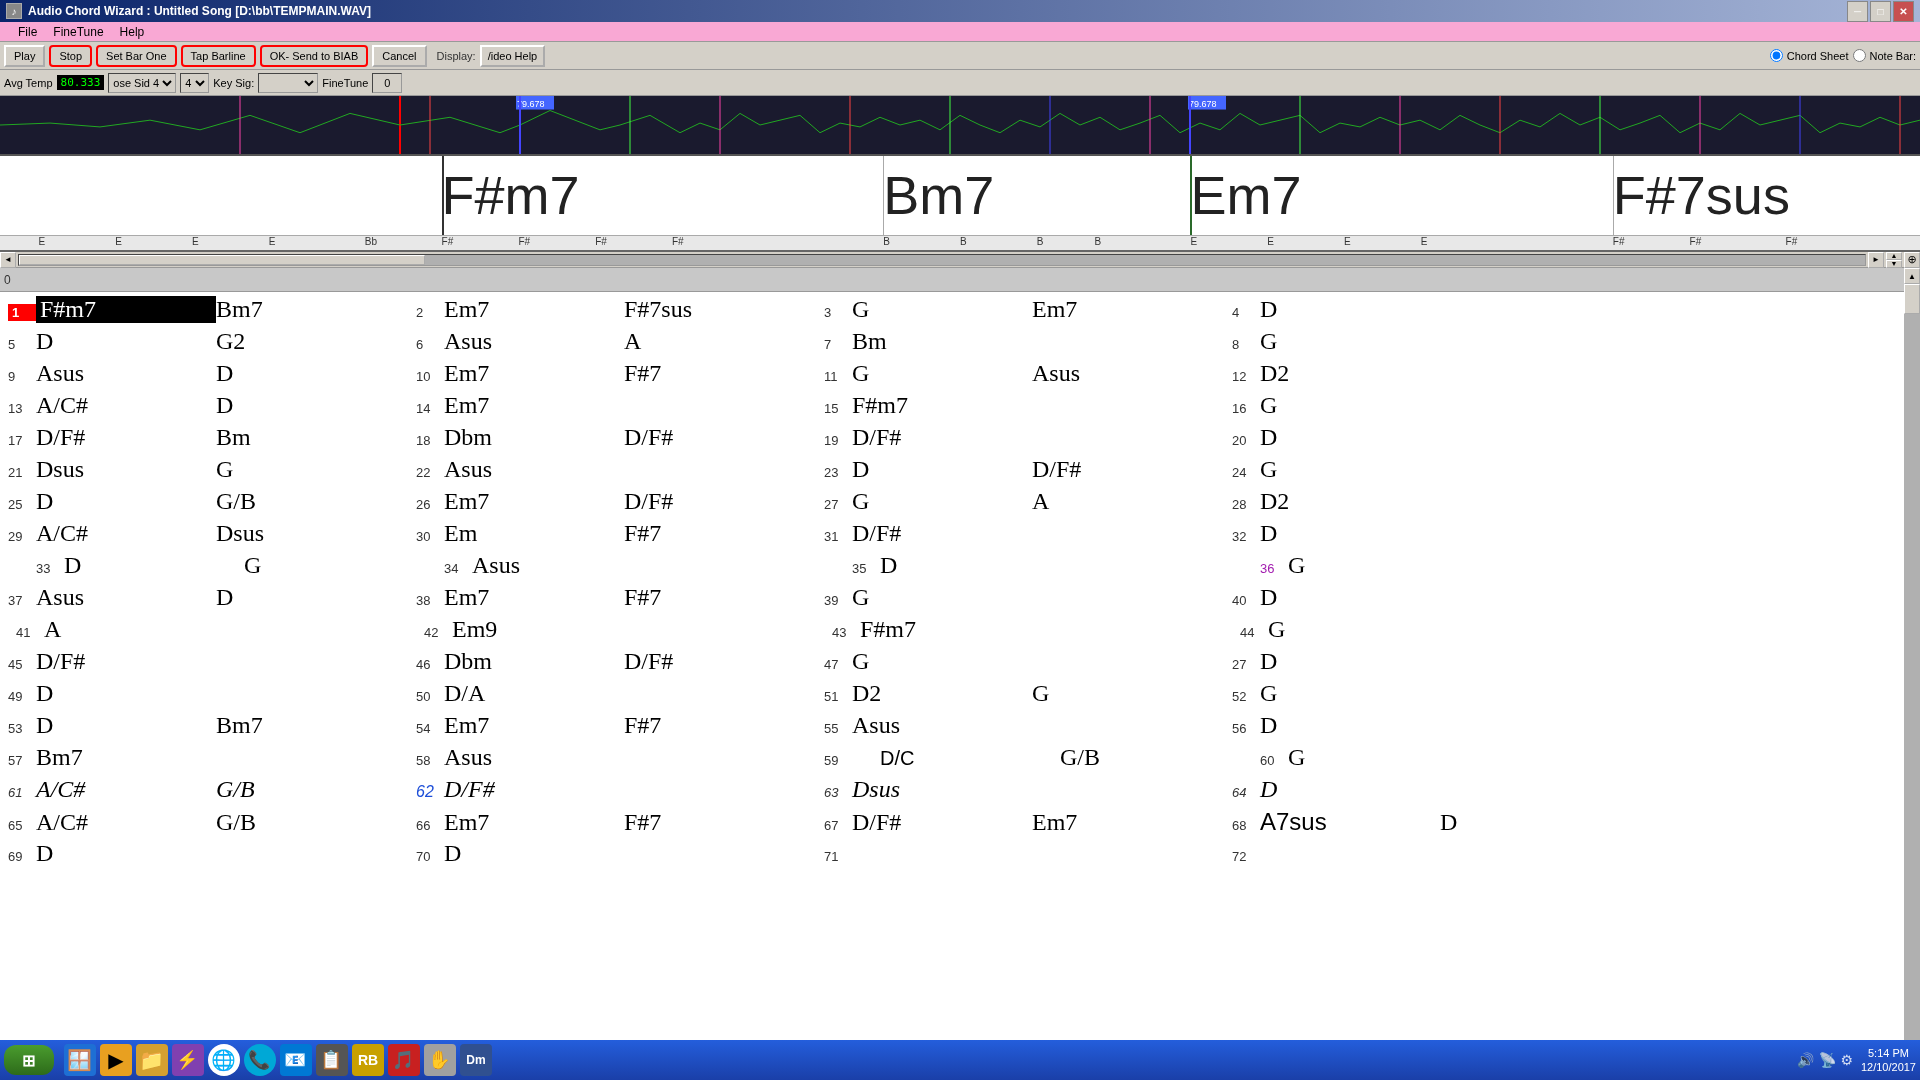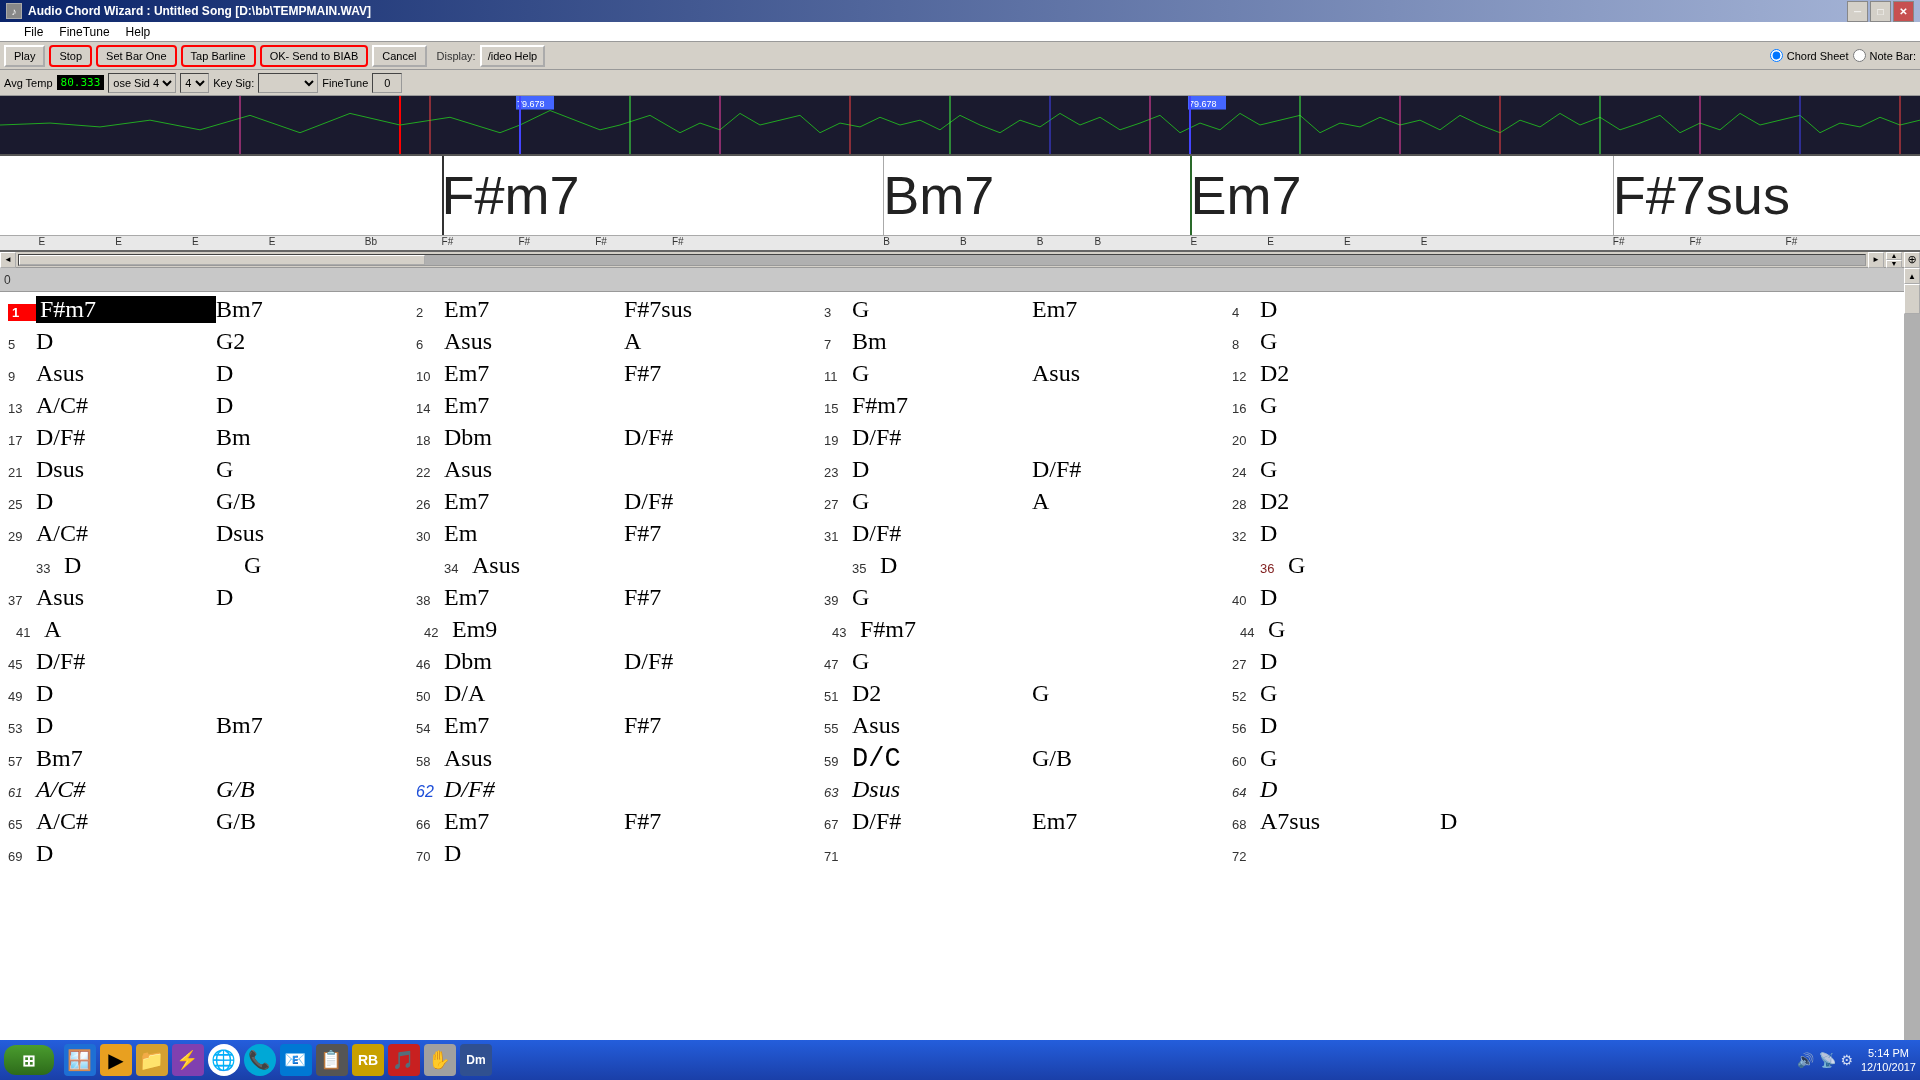--- a/index.html
+++ b/index.html
@@ -18,25 +18,25 @@
       user-select: none;
     }
     #titlebar-controls { margin-left: auto; display: flex; gap: 2px; }
     .title-btn {
       width: 21px; height: 21px; background: #d4d0c8; border: 1px solid #888;
       display: flex; align-items: center; justify-content: center; cursor: pointer; font-size: 10px;
     }
     
     
     #menubar {
-      background: #ffffff;
+      background: #f9a8d4;
       height: 20px;
       display: flex;
       align-items: center;
-      padding: 0 16px;
+      padding: 0 10px;
       border-bottom: 1px solid #999;
     }
     .menu-item {
       padding: 2px 8px;
       cursor: pointer;
       font-size: 12px;
     }
     
     
     #toolbar {
@@ -593,21 +593,21 @@
       <div style="display:flex;align-items:baseline;min-height:32px;margin-left:28px;">
         <span style="font-size:13px;color:#333;width:28px;display:inline-block;">33</span>
         <span style="width:180px;font-size:24px;font-family:'Comic Sans MS',cursive;">D</span>
         <span style="width:180px;font-size:24px;font-family:'Comic Sans MS',cursive;">G</span>
         <span style="font-size:13px;color:#333;width:28px;margin-left:20px;display:inline-block;">34</span>
         <span style="width:180px;font-size:24px;font-family:'Comic Sans MS',cursive;">Asus</span>
         <span style="width:180px;font-size:24px;font-family:'Comic Sans MS',cursive;"></span>
         <span style="font-size:13px;color:#333;width:28px;margin-left:20px;display:inline-block;">35</span>
         <span style="width:180px;font-size:24px;font-family:'Comic Sans MS',cursive;">D</span>
         <span style="width:180px;font-size:24px;font-family:'Comic Sans MS',cursive;"></span>
-        <span style="font-size:13px;color:#7f1d1d;width:28px;margin-left:20px;display:inline-block;">36</span>
+        <span style="font-size:13px;color:#a21caf;width:28px;margin-left:20px;display:inline-block;">36</span>
         <span style="width:180px;font-size:24px;font-family:'Comic Sans MS',cursive;">G</span>
       </div>
 
       <div style="display:flex;align-items:baseline;min-height:32px;">
         <span style="font-size:13px;color:#333;width:28px;display:inline-block;">37</span>
         <span style="width:180px;font-size:24px;font-family:'Comic Sans MS',cursive;">Asus</span>
         <span style="width:180px;font-size:24px;font-family:'Comic Sans MS',cursive;">D</span>
         <span style="font-size:13px;color:#333;width:28px;margin-left:20px;display:inline-block;">38</span>
         <span style="width:180px;font-size:24px;font-family:'Comic Sans MS',cursive;">Em7</span>
         <span style="width:180px;font-size:24px;font-family:'Comic Sans MS',cursive;">F#7</span>
@@ -675,21 +675,21 @@
       </div>
 
       <div style="display:flex;align-items:baseline;min-height:32px;">
         <span style="font-size:13px;color:#333;width:28px;display:inline-block;">57</span>
         <span style="width:180px;font-size:24px;font-family:'Comic Sans MS',cursive;">Bm7</span>
         <span style="width:180px;font-size:24px;font-family:'Comic Sans MS',cursive;"></span>
         <span style="font-size:13px;color:#333;width:28px;margin-left:20px;display:inline-block;">58</span>
         <span style="width:180px;font-size:24px;font-family:'Comic Sans MS',cursive;">Asus</span>
         <span style="width:180px;font-size:24px;font-family:'Comic Sans MS',cursive;"></span>
         <span style="font-size:13px;color:#333;width:28px;margin-left:20px;display:inline-block;">59</span>
-        <span style="width:180px;font-size:27px;font-family:Liberation Mono, monospace;">D/C</span>
+        <span style="width:180px;font-size:20px;font-family:Liberation Sans, sans-serif;margin-left:28px;">D/C</span>
         <span style="width:180px;font-size:24px;font-family:'Comic Sans MS',cursive;">G/B</span>
         <span style="font-size:13px;color:#333;width:28px;margin-left:20px;display:inline-block;">60</span>
         <span style="width:180px;font-size:24px;font-family:'Comic Sans MS',cursive;">G</span>
       </div>
 
       <div style="display:flex;align-items:baseline;min-height:32px;font-style:italic;">
         <span style="font-size:13px;color:#333;width:28px;display:inline-block;">61</span>
         <span style="width:180px;font-size:24px;font-family:'Comic Sans MS',cursive;">A/C#</span>
         <span style="width:180px;font-size:24px;font-family:'Comic Sans MS',cursive;">G/B</span>
         <span style="font-size:16px;color:#1d4ed8;width:28px;margin-left:20px;display:inline-block;">62</span>
@@ -706,21 +706,21 @@
         <span style="font-size:13px;color:#333;width:28px;display:inline-block;">65</span>
         <span style="width:180px;font-size:24px;font-family:'Comic Sans MS',cursive;">A/C#</span>
         <span style="width:180px;font-size:24px;font-family:'Comic Sans MS',cursive;">G/B</span>
         <span style="font-size:13px;color:#333;width:28px;margin-left:20px;display:inline-block;">66</span>
         <span style="width:180px;font-size:24px;font-family:'Comic Sans MS',cursive;">Em7</span>
         <span style="width:180px;font-size:24px;font-family:'Comic Sans MS',cursive;">F#7</span>
         <span style="font-size:13px;color:#333;width:28px;margin-left:20px;display:inline-block;">67</span>
         <span style="width:180px;font-size:24px;font-family:'Comic Sans MS',cursive;">D/F#</span>
         <span style="width:180px;font-size:24px;font-family:'Comic Sans MS',cursive;">Em7</span>
         <span style="font-size:13px;color:#333;width:28px;margin-left:20px;display:inline-block;">68</span>
-        <span style="width:180px;font-size:24px;font-family:Liberation Serif, serif;">A7sus</span>
+        <span style="width:180px;font-size:24px;font-family:Liberation Sans, sans-serif;">A7sus</span>
         <span style="width:180px;font-size:24px;font-family:'Comic Sans MS',cursive;">D</span>
       </div>
 
       <div style="display:flex;align-items:baseline;min-height:32px;">
         <span style="font-size:13px;color:#333;width:28px;display:inline-block;">69</span>
         <span style="width:180px;font-size:24px;font-family:'Comic Sans MS',cursive;">D</span>
         <span style="width:180px;font-size:24px;font-family:'Comic Sans MS',cursive;"></span>
         <span style="font-size:13px;color:#333;width:28px;margin-left:20px;display:inline-block;">70</span>
         <span style="width:180px;font-size:24px;font-family:'Comic Sans MS',cursive;">D</span>
         <span style="width:180px;font-size:24px;font-family:'Comic Sans MS',cursive;"></span>

